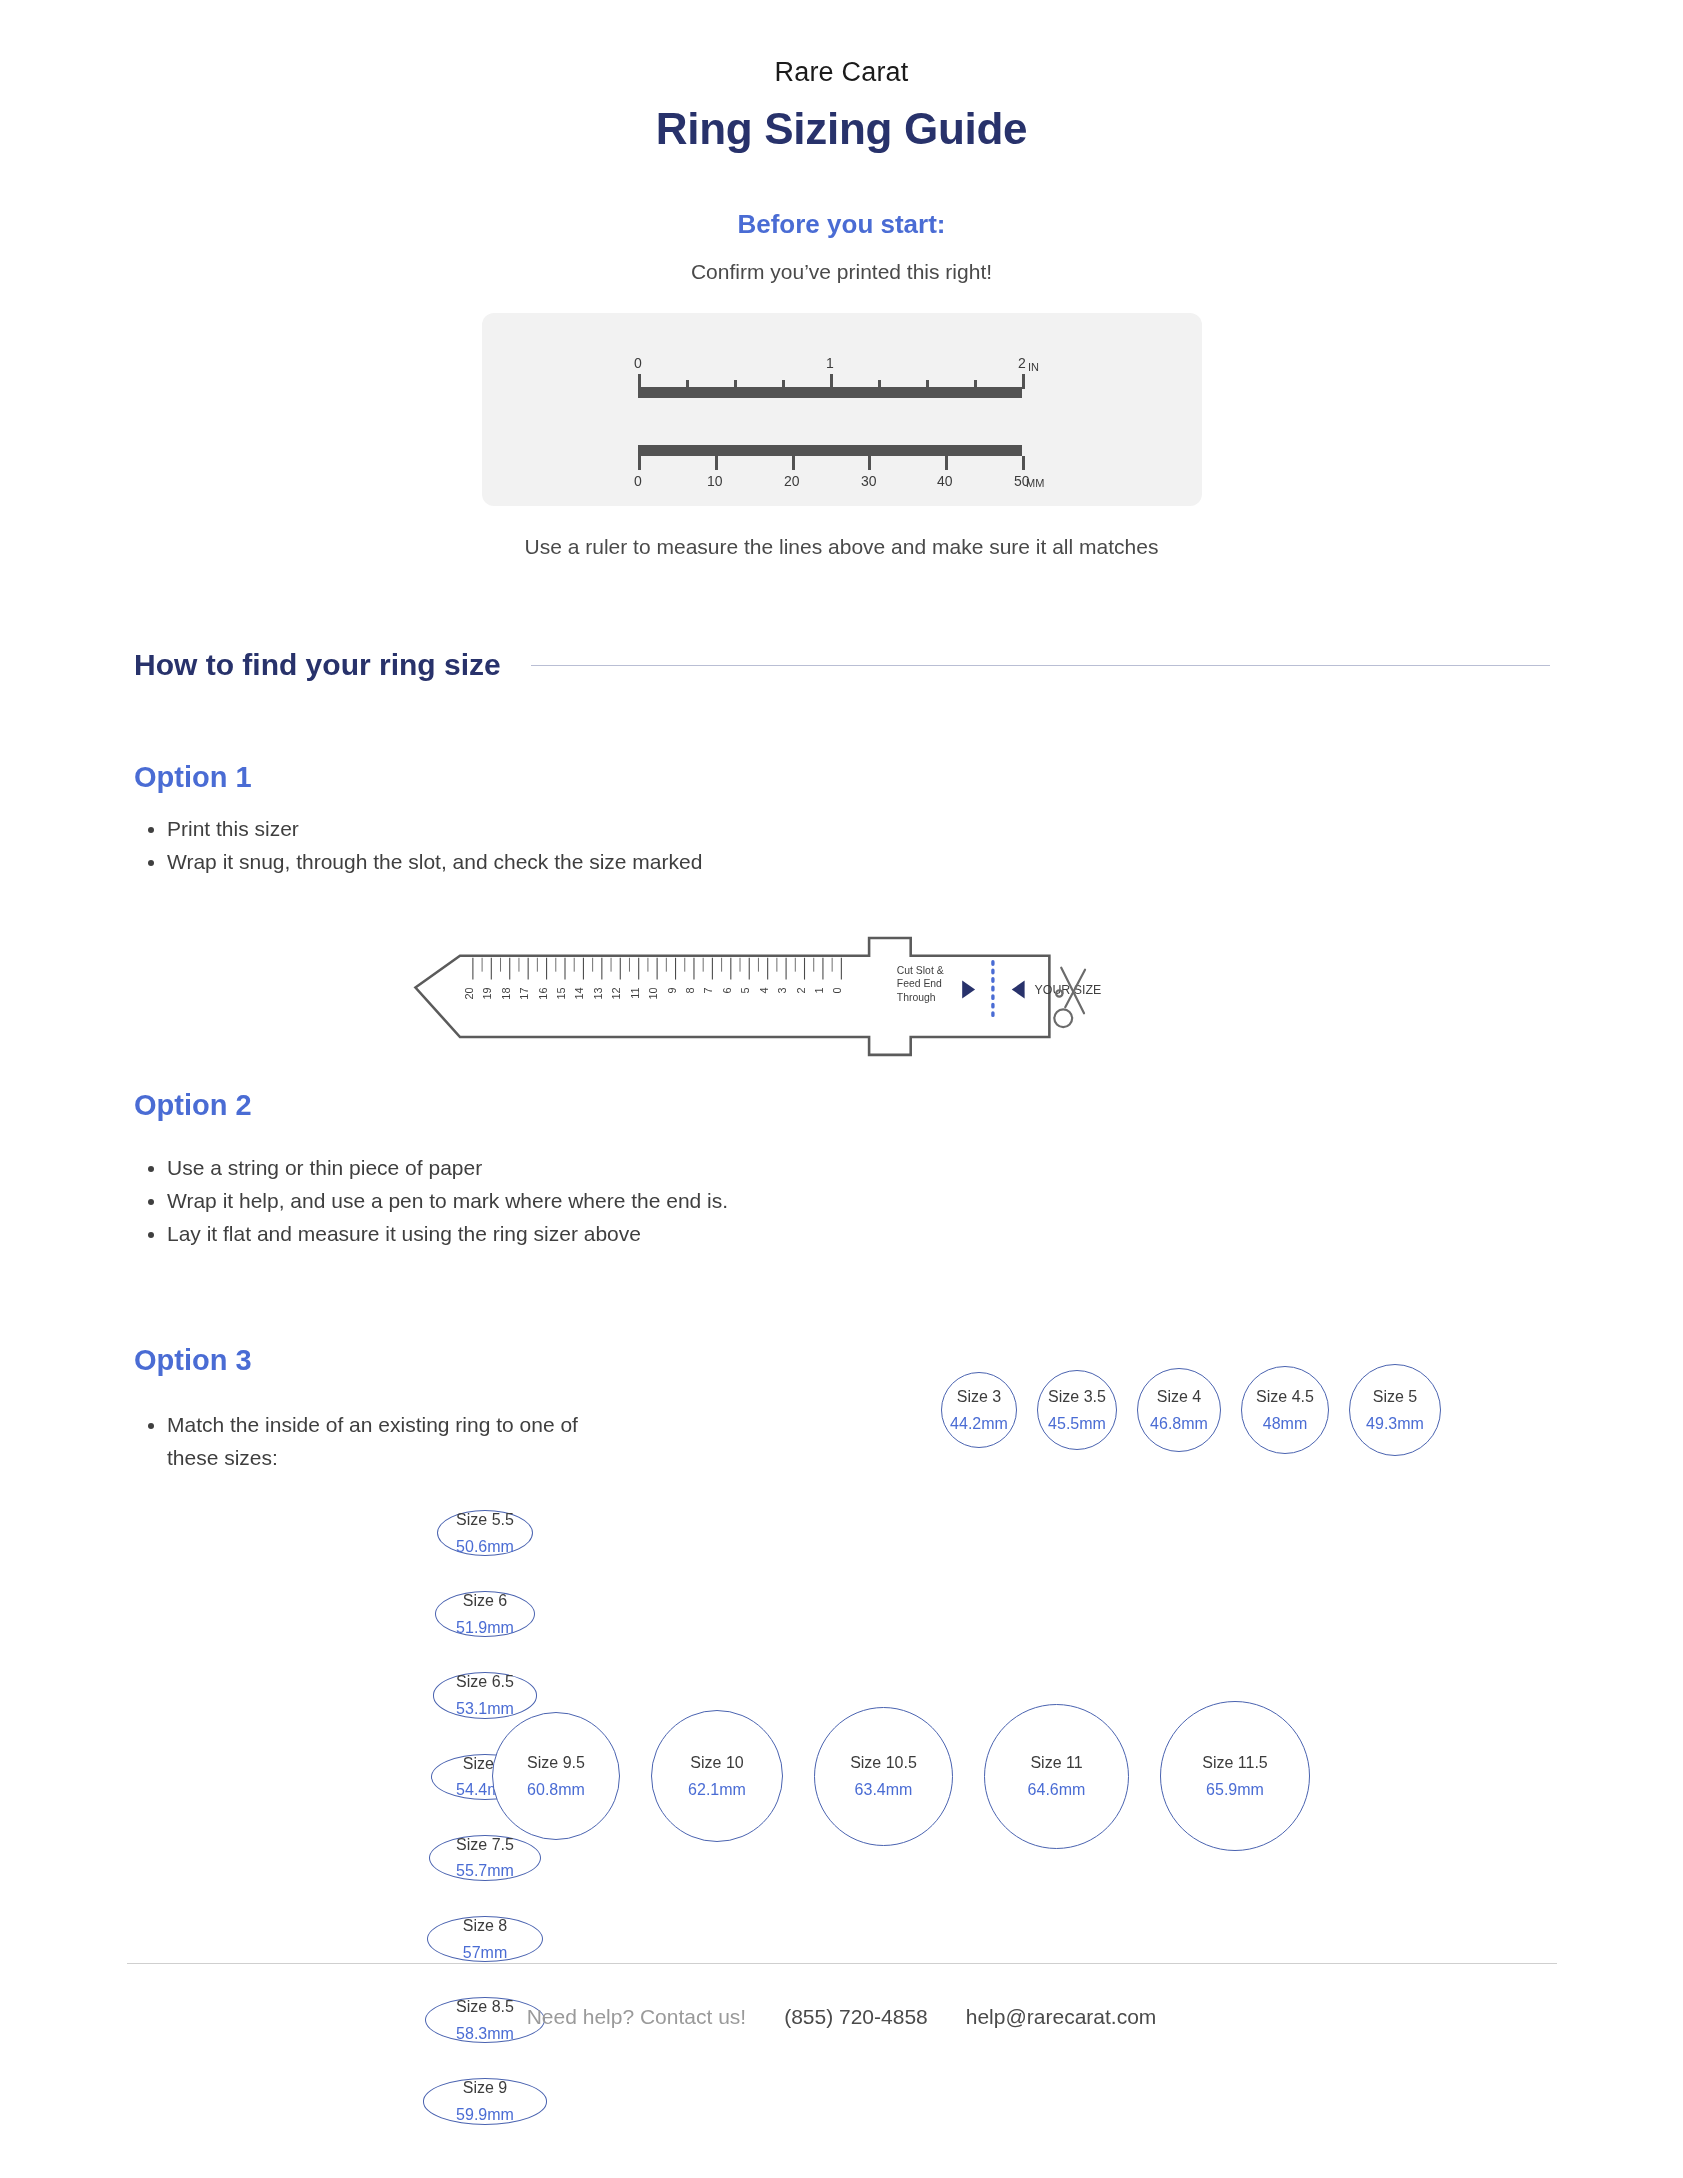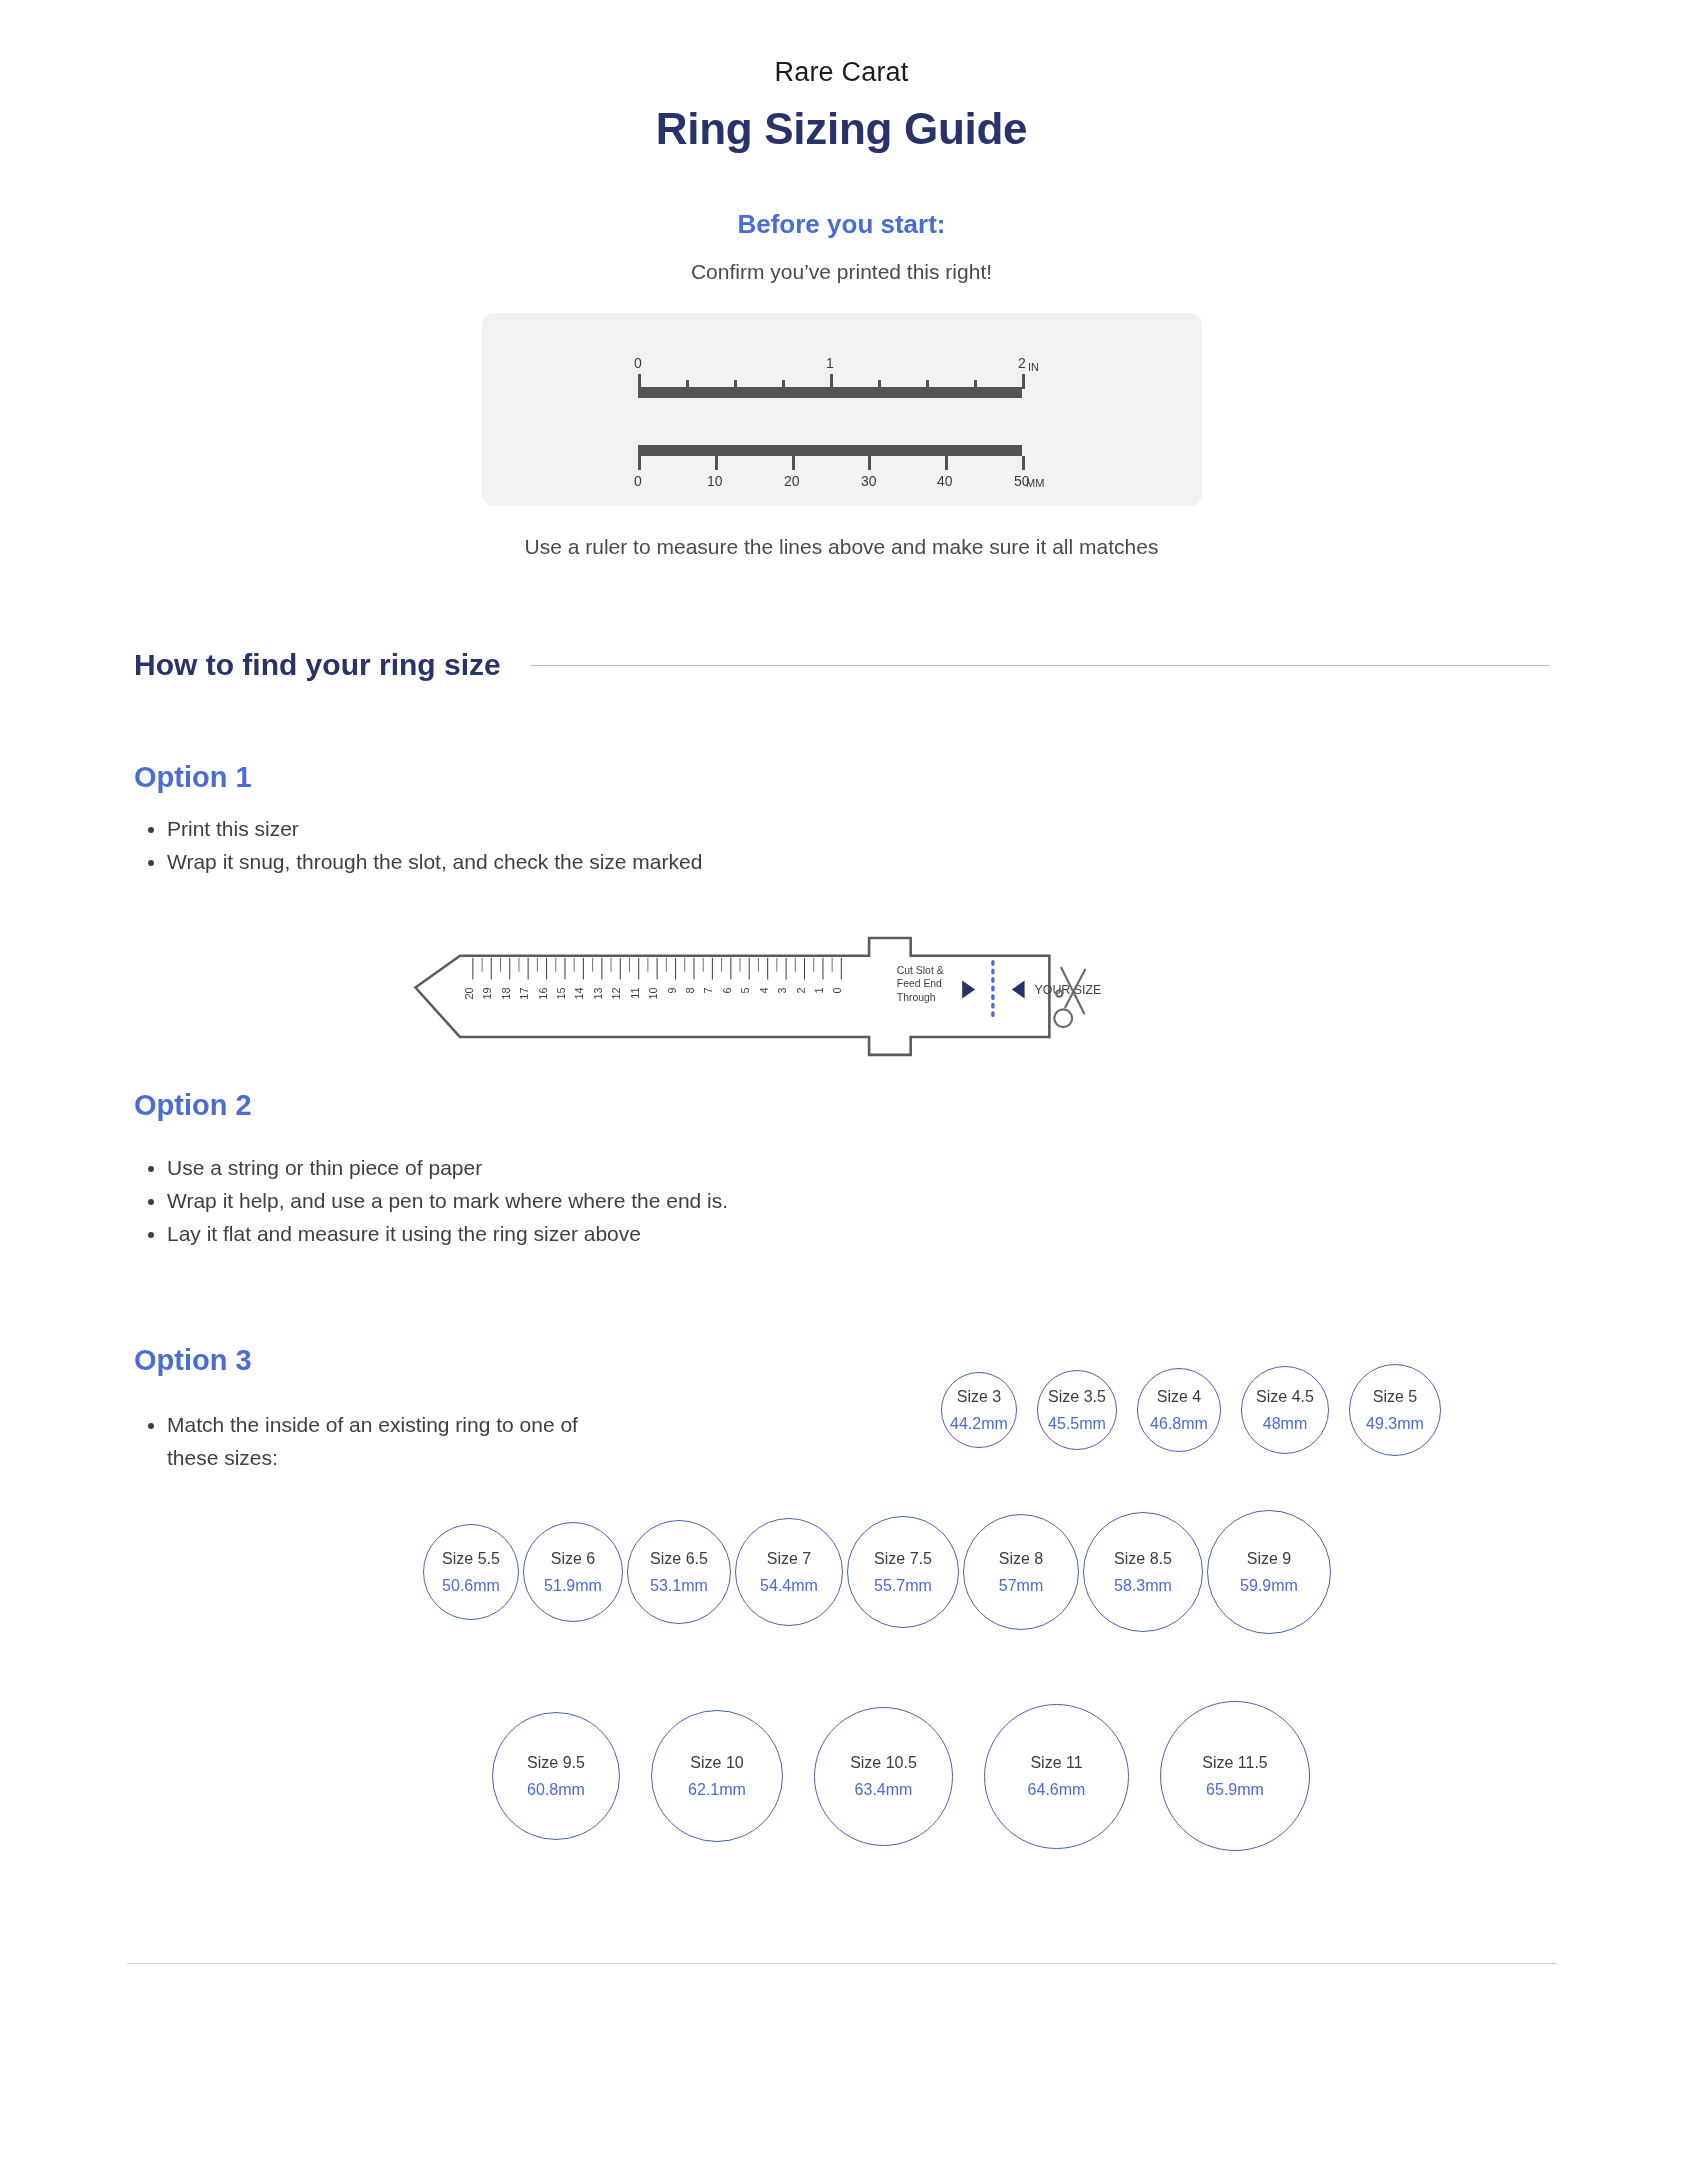--- a/index.html
+++ b/index.html
@@ -320,21 +320,21 @@
         </div>
         <div class="circ" style="width: 88px; height: 88px;">
           <div class="sz">Size 4.5</div>
           <div class="mm">48mm</div>
         </div>
         <div class="circ" style="width: 92px; height: 92px;">
           <div class="sz">Size 5</div>
           <div class="mm">49.3mm</div>
         </div>
       </div>
-      <div class="circ-row" style="left: 423px; top: 1510px; height: 124px; gap: 4px;">
+      <div class="circ-row" style="left: 423px; top: 1510px; height: 124px; gap: 35px; flex-direction: column;">
         <div class="circ" style="width: 96px; height: 96px;">
           <div class="sz">Size 5.5</div>
           <div class="mm">50.6mm</div>
         </div>
         <div class="circ" style="width: 100px; height: 100px;">
           <div class="sz">Size 6</div>
           <div class="mm">51.9mm</div>
         </div>
         <div class="circ" style="width: 104px; height: 104px;">
           <div class="sz">Size 6.5</div>
@@ -379,15 +379,20 @@
           <div class="mm">64.6mm</div>
         </div>
         <div class="circ" style="width: 150px; height: 150px;">
           <div class="sz">Size 11.5</div>
           <div class="mm">65.9mm</div>
         </div>
       </div>
     </div>
 
   <div class="foot-rule"></div>
+  <div class="footer">
+    <span class="foot-a">Need help? Contact us!</span>
+    <span class="foot-b">(855) 720-4858</span>
+    <span class="foot-c">help@rarecarat.com</span>
+  </div>
 
 </div>
 
 
 </body></html>

